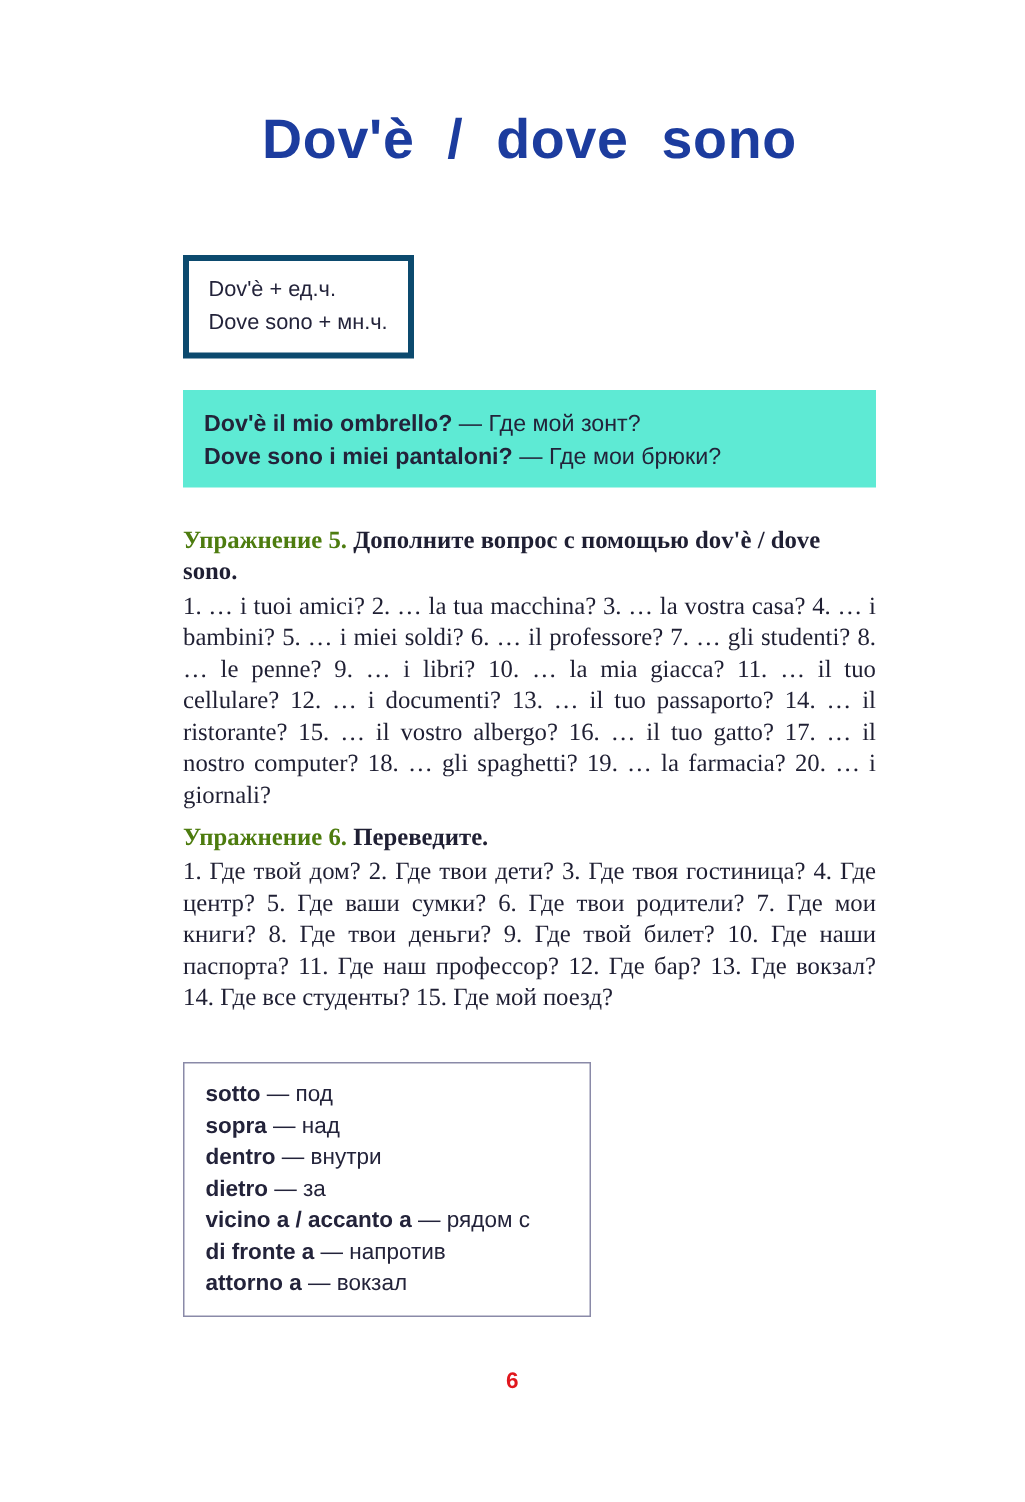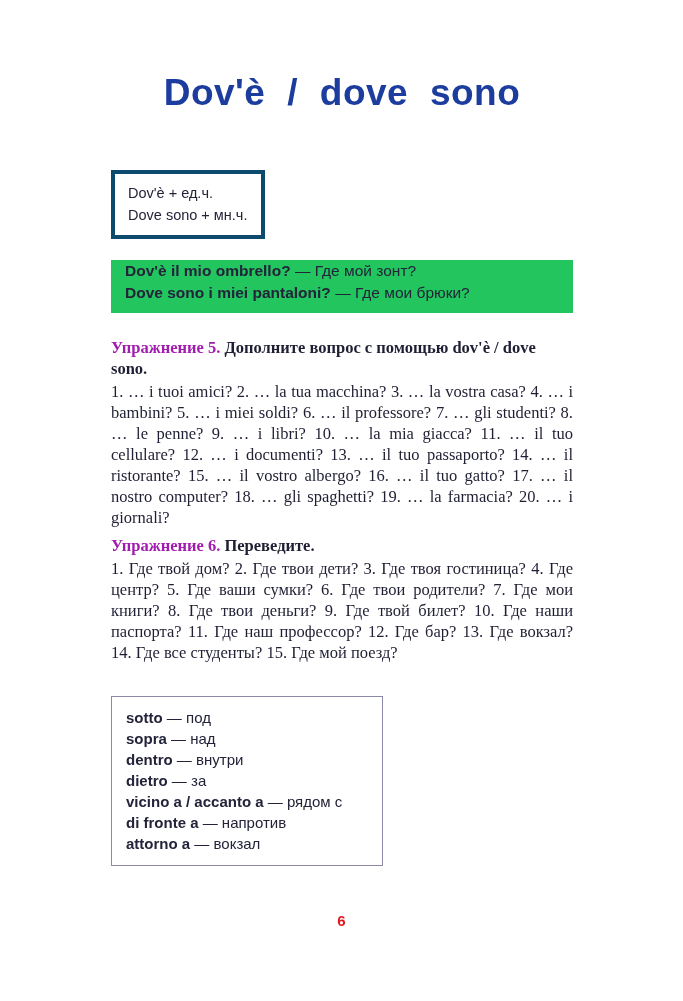--- a/index.html
+++ b/index.html
@@ -10,21 +10,21 @@
     width: 683px;
     height: 1001px;
     background: #ffffff;
     overflow: hidden;
     font-family: "Liberation Serif", serif;
     color: #1f1f33;
   }
 
   .content {
     position: absolute;
-    left: 111px;
+    left: 122px;
     top: 0;
     width: 462px;
   }
 
   .title {
     margin-top: 72px;
     font-family: "Liberation Sans", sans-serif;
     font-size: 37px;
     font-weight: 700;
     letter-spacing: 0.5px;
@@ -39,39 +39,39 @@
     border: 4px solid #0c4a6e;
     padding: 8px 14px 9px 13px;
     font-family: "Liberation Sans", sans-serif;
     font-size: 14.5px;
     line-height: 22px;
     color: #23233a;
   }
 
   .example-box {
     margin-top: 21px;
-    background: #22c55e;
-    padding: 0 14px 9px 14px;
+    background: #5eead4;
+    padding: 12px 14px 9px 14px;
     font-family: "Liberation Sans", sans-serif;
     font-size: 15.5px;
     line-height: 22px;
     color: #23233a;
   }
   .example-box b { font-weight: 700; }
 
   .exercise-5 { margin-top: 24px; }
   .exercise-6 { margin-top: 7px; }
 
   .ex-header {
     font-weight: bold;
     font-size: 16.5px;
     line-height: 21px;
     color: #1f1f33;
   }
-  .ex-label { color: #a21caf; text-align: center; }
+  .ex-label { color: #4d7c0f; text-align: center; }
 
   .ex-body {
     margin-top: 2px;
     font-size: 16.5px;
     line-height: 21px;
     text-align: justify;
     color: #1f1f33;
   }
 
   .vocab-box {

